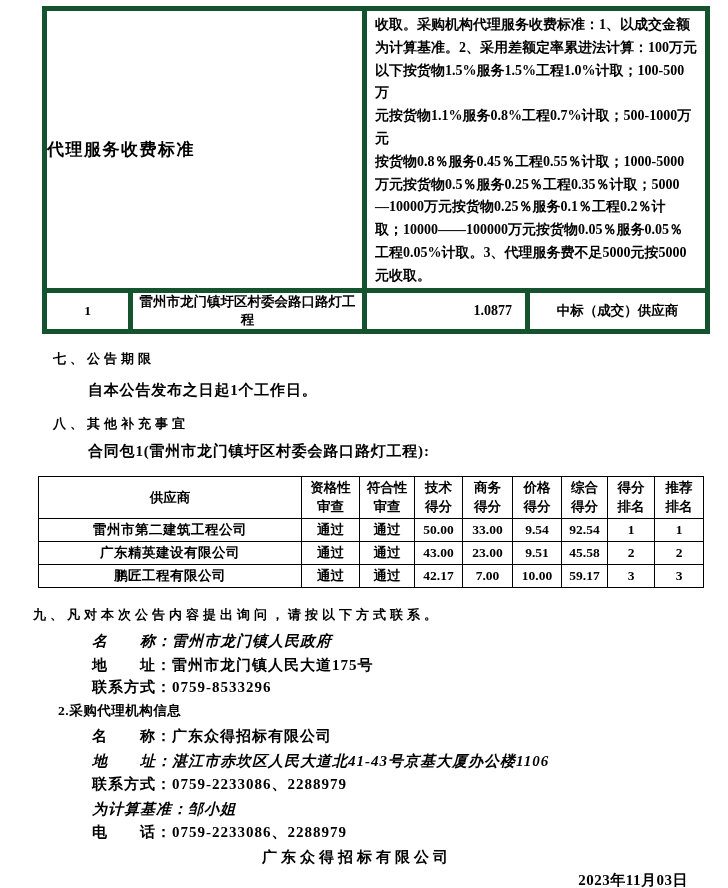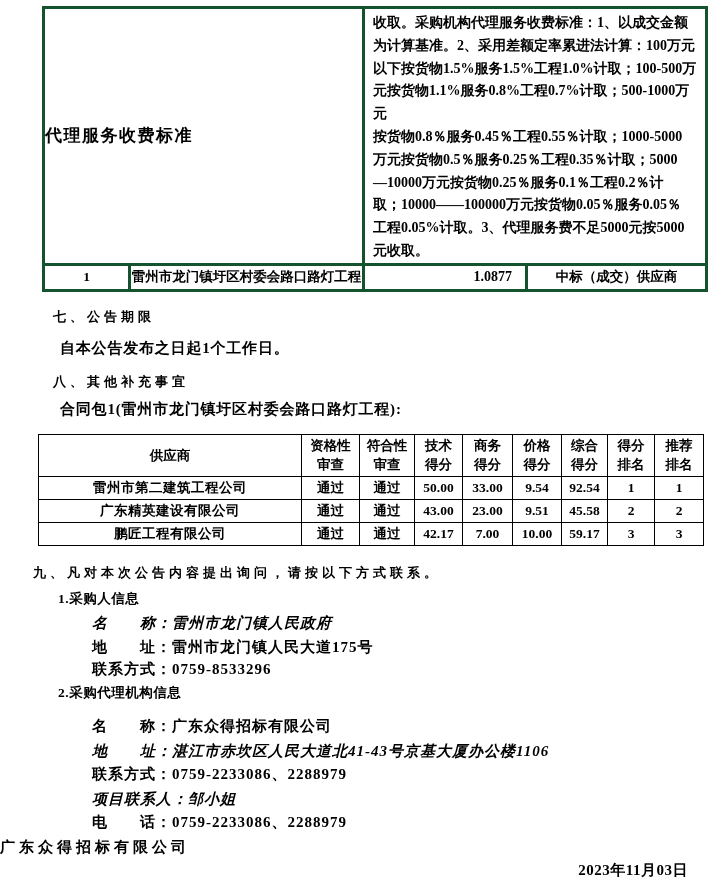--- a/index.html
+++ b/index.html
@@ -7,21 +7,21 @@
   body {
     width:728px; height:888px; overflow:hidden;
     font-family:"Liberation Serif","DejaVu Serif",serif;
     color:#000; font-weight:600;
   }
   .page { position:relative; width:728px; height:888px; background:#fff; }
 
   
   table { border-collapse:collapse; table-layout:fixed; }
   .fee-table { margin:6px 0 0 42px; width:663px; }
-  .fee-table td { border:3px solid #14532d; vertical-align:middle; }
+  .fee-table td { border:5px solid #14532d; vertical-align:middle; }
   .fee-label-cell {
     font-size:17px; letter-spacing:1.5px;
   }
   .fee-text-cell {
     vertical-align:top; padding:3px 7px 0 8px;
     font-size:14px; line-height:22.8px;
     white-space:pre-line; text-align:left;
   }
   .fee-table tr.r1 td { height:230px; }
   .fee-table tr.r2 td { height:26px; font-size:13.5px; text-align:center; }
@@ -29,21 +29,21 @@
 
   
   .heading {
     font-size:13px; font-weight:700; letter-spacing:4px;
     margin-left:53px; line-height:22px;
   }
   .h7 { margin-top:14px; }
   .h8 { margin-top:13px; }
   .h9 { margin-top:16px; margin-left:33px; }
   .para {
-    font-size:15px; letter-spacing:0.8px; margin-left:60px; line-height:20px;
+    font-size:15px; letter-spacing:0.8px; margin-left:88px; line-height:20px;
   }
   .p7 { margin-top:10px; }
   .p8 { margin-top:6px; }
 
   
   .score-table { margin:15px 0 0 38px; width:665px; font-size:13.5px; }
   .score-table th, .score-table td {
     border:1px solid #000; text-align:center; vertical-align:middle;
     font-weight:600;
   }
@@ -55,25 +55,25 @@
   .sub-heading {
     font-size:13.5px; letter-spacing:0.5px; margin-left:58px; line-height:18px;
   }
   .sh1 { margin-top:6px; }
   .sh2 { margin-top:5px; }
   .sh3 { margin-top:4px; }
   .contact-line {
     font-size:15px; letter-spacing:1px; margin-left:92px; line-height:20px;
   }
   .mt5 { margin-top:5px;font-style:italic; } .mt4 { margin-top:4px; }
-  .mt3 { margin-top:3px; } .mt2 { margin-top:2px; } .mt6 { margin-top:14px; }
+  .mt3 { margin-top:3px; } .mt2 { margin-top:2px; } .mt6 { margin-top:6px; }
 
   
   .footer-company {
-    margin-top:5px; text-align:left; padding-right:14px;
+    margin-top:5px; text-align:center; padding-right:14px;
     font-size:15px; letter-spacing:4px; line-height:20px;
   }
   .footer-date {
     margin-top:3px; text-align:right; padding-right:40px;
     font-size:15px; letter-spacing:0.5px; line-height:20px;
   }
 </style>
 </head>
 <body>
 
@@ -180,29 +180,28 @@
         <td>10.00</td>
         <td>59.17</td>
         <td>3</td>
         <td>3</td>
       </tr>
     </tbody>
   </table>
 
   <div class="heading h9">九、凡对本次公告内容提出询问，请按以下方式联系。</div>
 
-  <div class="sub-heading sh1">1.采购人信息</div>
   <div class="contact-line mt5">名　　称：雷州市龙门镇人民政府</div>
   <div class="contact-line mt4">地　　址：雷州市龙门镇人民大道175号</div>
   <div class="contact-line mt2">联系方式：0759-8533296</div>
 
   <div class="sub-heading sh2">2.采购代理机构信息</div>
   <div class="contact-line mt6">名　　称：广东众得招标有限公司</div>
   <div class="contact-line mt5">地　　址：湛江市赤坎区人民大道北41-43号京基大厦办公楼1106</div>
   <div class="contact-line mt3">联系方式：0759-2233086、2288979</div>
 
-  <div class="contact-line mt5">项目联系人：邹小姐</div>
+  <div class="contact-line mt5">为计算基准：邹小姐</div>
   <div class="contact-line mt3">电　　话：0759-2233086、2288979</div>
 
   <div class="footer-company">广东众得招标有限公司</div>
   <div class="footer-date">2023年11月03日</div>
 
 </div>
 
 </body></html>

